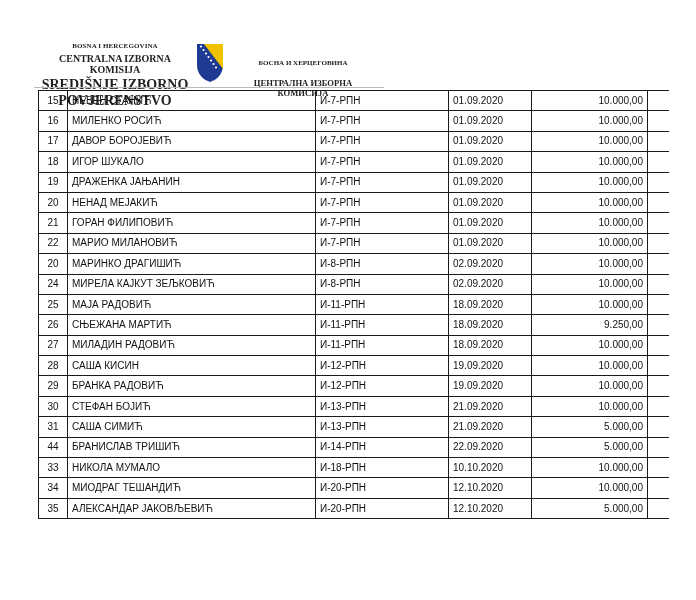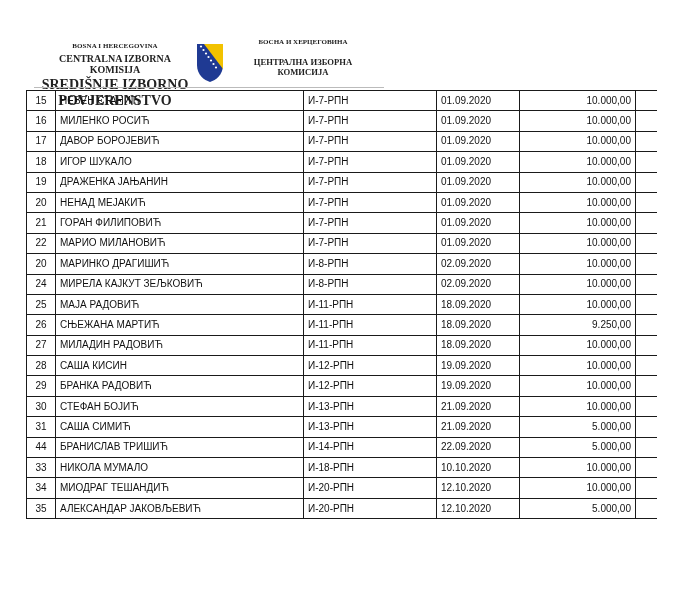--- a/index.html
+++ b/index.html
@@ -2,27 +2,27 @@
 <html><head>
   <meta charset="utf-8">
   <style>
     html, body { margin: 0; padding: 0; background: #ffffff; }
     body { width: 696px; height: 600px; position: relative; overflow: hidden; font-family: "Liberation Sans", sans-serif; color: #111; }
     .header { position: absolute; left: 0; top: 38px; width: 696px; height: 50px; }
     .hdr-left { position: absolute; left: 36px; top: 4px; width: 158px; text-align: center; font-family: "Liberation Serif", serif; font-weight: bold; color: #222; }
     .hdr-left .l1 { font-size: 7px; letter-spacing: 0.1px; }
     .hdr-left .l2 { font-size: 10px; margin-top: 3px; }
     .hdr-left .l3 { font-size: 14px; margin-top: 2px; }
-    .hdr-right { position: absolute; left: 228px; top: 0; width: 150px; text-align: center; font-family: "Liberation Serif", serif; font-weight: bold; color: #222; }
+    .hdr-right { position: absolute; left: 228px; top: 21px; width: 150px; text-align: center; font-family: "Liberation Serif", serif; font-weight: bold; color: #222; }
     .hdr-right .l1 { font-size: 7px; }
     .hdr-right .l2 { font-size: 8.6px; margin-top: 11px; }
     .crest { position: absolute; left: 196px; top: 5px; width: 28px; height: 40px; }
     .hdr-rule { position: absolute; left: 34px; top: 49px; width: 350px; height: 1px; background: #bbb; }
 
-    table.list { position: absolute; left: 26px; top: 90px; border-collapse: collapse; }
+    table.list { position: absolute; left: 38px; top: 90px; border-collapse: collapse; }
     table.list td { border: 1.5px solid #1a1a1a; height: 19.4px; padding: 0 4px; font-size: 10px; line-height: 1; white-space: nowrap; }
     td.c-num { width: 20px; text-align: center; }
     td.c-name { width: 239px; }
     td.c-code { width: 124px; }
     td.c-date { width: 74px; }
     td.c-amt { width: 107px; text-align: right; }
     td.c-empty { width: 13px; border-right: none !important; }
   </style>
 </head>
 <body>

